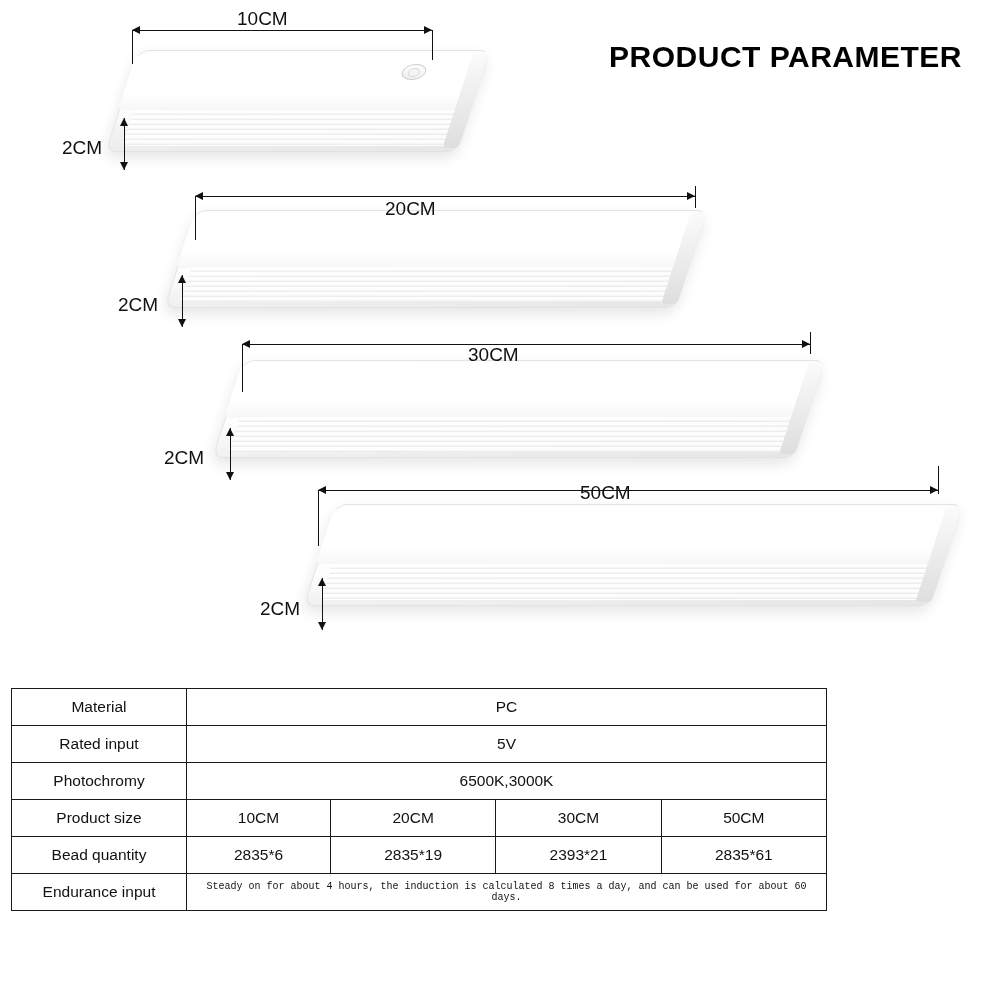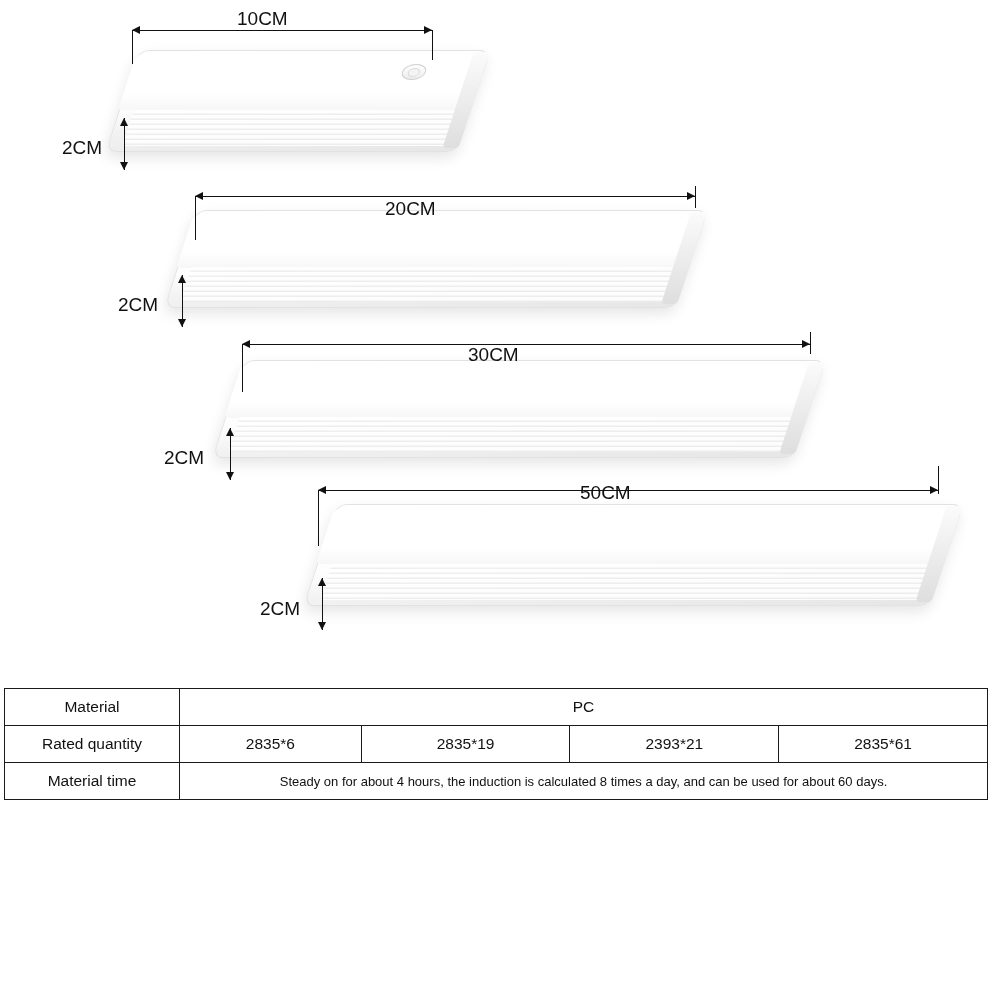--- a/index.html
+++ b/index.html
@@ -94,40 +94,41 @@
     border-left:4px solid transparent;border-right:4px solid transparent;
   }
   .arrow-v:before{top:0;border-bottom:8px solid #111;}
   .arrow-v:after{bottom:0;border-top:8px solid #111;}
 
   .tick{position:absolute;background:#111;width:1px;}
 
   
   .spec-table{
     position:absolute;
-    left:4px;top:688px;
-    width:984px;
+    left:11px;top:688px;
+    width:816px;
     border-collapse:collapse;
     font-size:15.5px;
   }
   .spec-table td{
     border:1px solid #1a1a1a;
     text-align:center;
     padding:7px 4px;
     height:22px;
     color:#111;
   }
   .spec-table td.label{width:166px;}
-  .spec-table td.small{font-size:13px;}
+  .spec-table td.small{font-size:10px;font-family:Liberation Mono, monospace;}
 </style>
 </head>
 <body>
 
 <div class="page">
 
+  <div class="title">PRODUCT PARAMETER</div>
 
   <div class="products">
 
     <div class="lamp" style="left:122px;top:50px;width:350px;height:100px;">
       <div class="body"></div>
       <div class="face"></div>
       <div class="ribs"></div>
       <div class="endcap"></div>
       <div class="sensor" style="left:280px;top:14px;"></div>
     </div>
@@ -178,26 +179,41 @@
     <div class="dim-label" style="left:260px;top:598px;">2CM</div>
   </div>
 
   <table class="spec-table">
     <tbody>
       <tr>
         <td class="label">Material</td>
         <td colspan="4">PC</td>
       </tr>
       <tr>
-        <td class="label">Rated quantity</td>
+        <td class="label">Rated input</td>
+        <td colspan="4">5V</td>
+      </tr>
+      <tr>
+        <td class="label">Photochromy</td>
+        <td colspan="4">6500K,3000K</td>
+      </tr>
+      <tr>
+        <td class="label">Product size</td>
+        <td>10CM</td>
+        <td>20CM</td>
+        <td>30CM</td>
+        <td>50CM</td>
+      </tr>
+      <tr>
+        <td class="label">Bead quantity</td>
         <td>2835*6</td>
         <td>2835*19</td>
         <td>2393*21</td>
         <td>2835*61</td>
       </tr>
       <tr>
-        <td class="label">Material time</td>
+        <td class="label">Endurance input</td>
         <td class="small" colspan="4">Steady on for about 4 hours, the induction is calculated 8 times a day, and can be used for about 60 days.</td>
       </tr>
     </tbody>
   </table>
 
 </div>
 
 </body></html>

